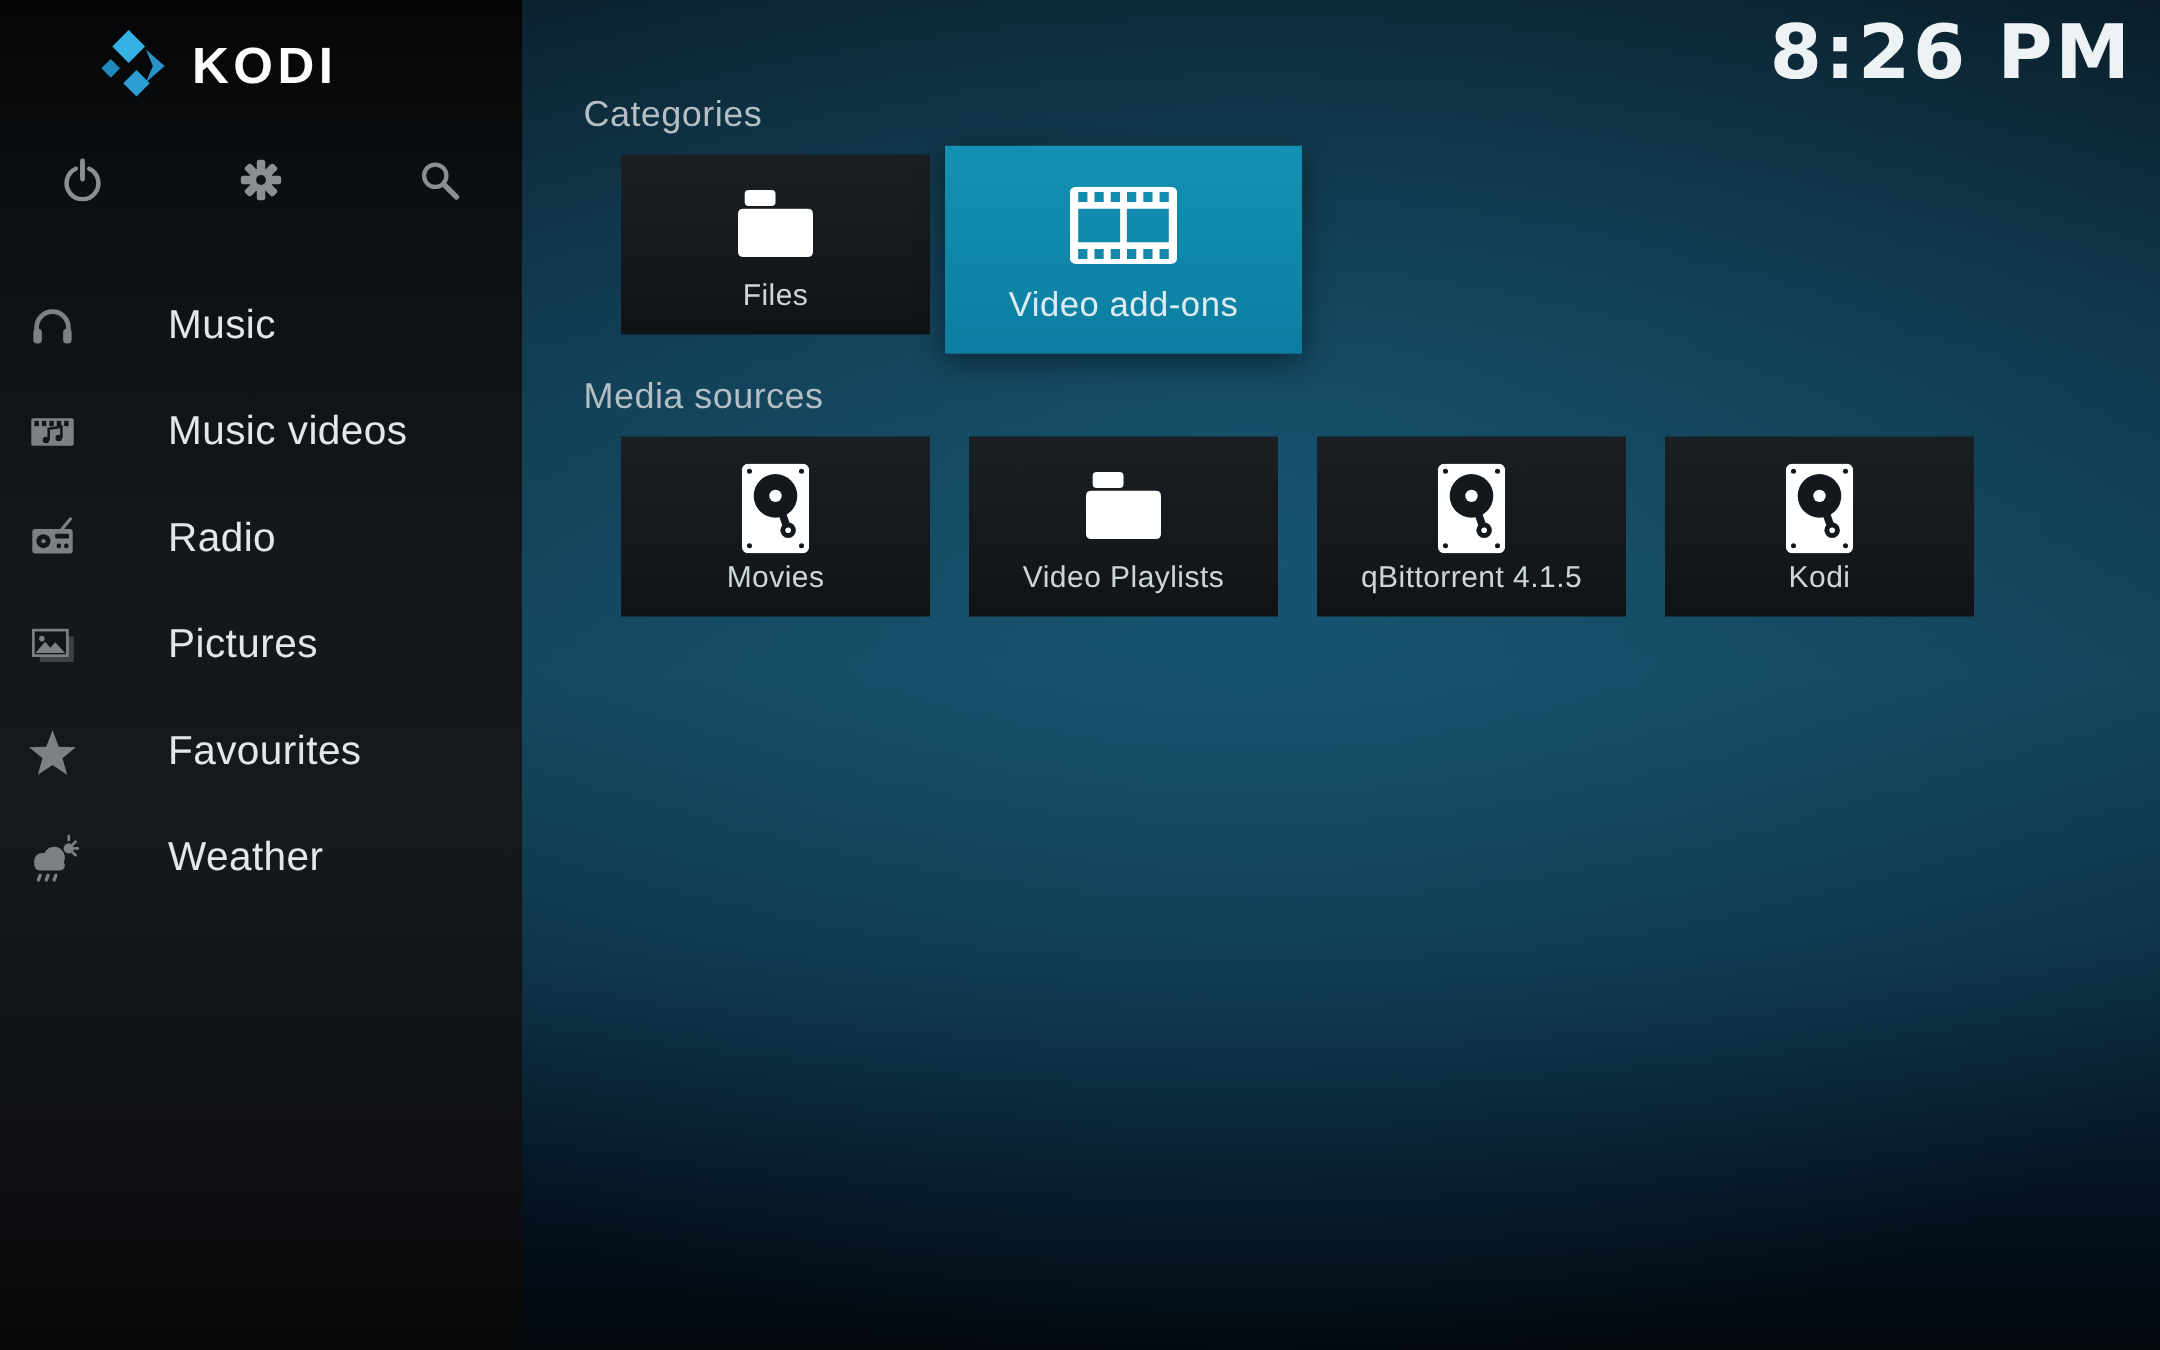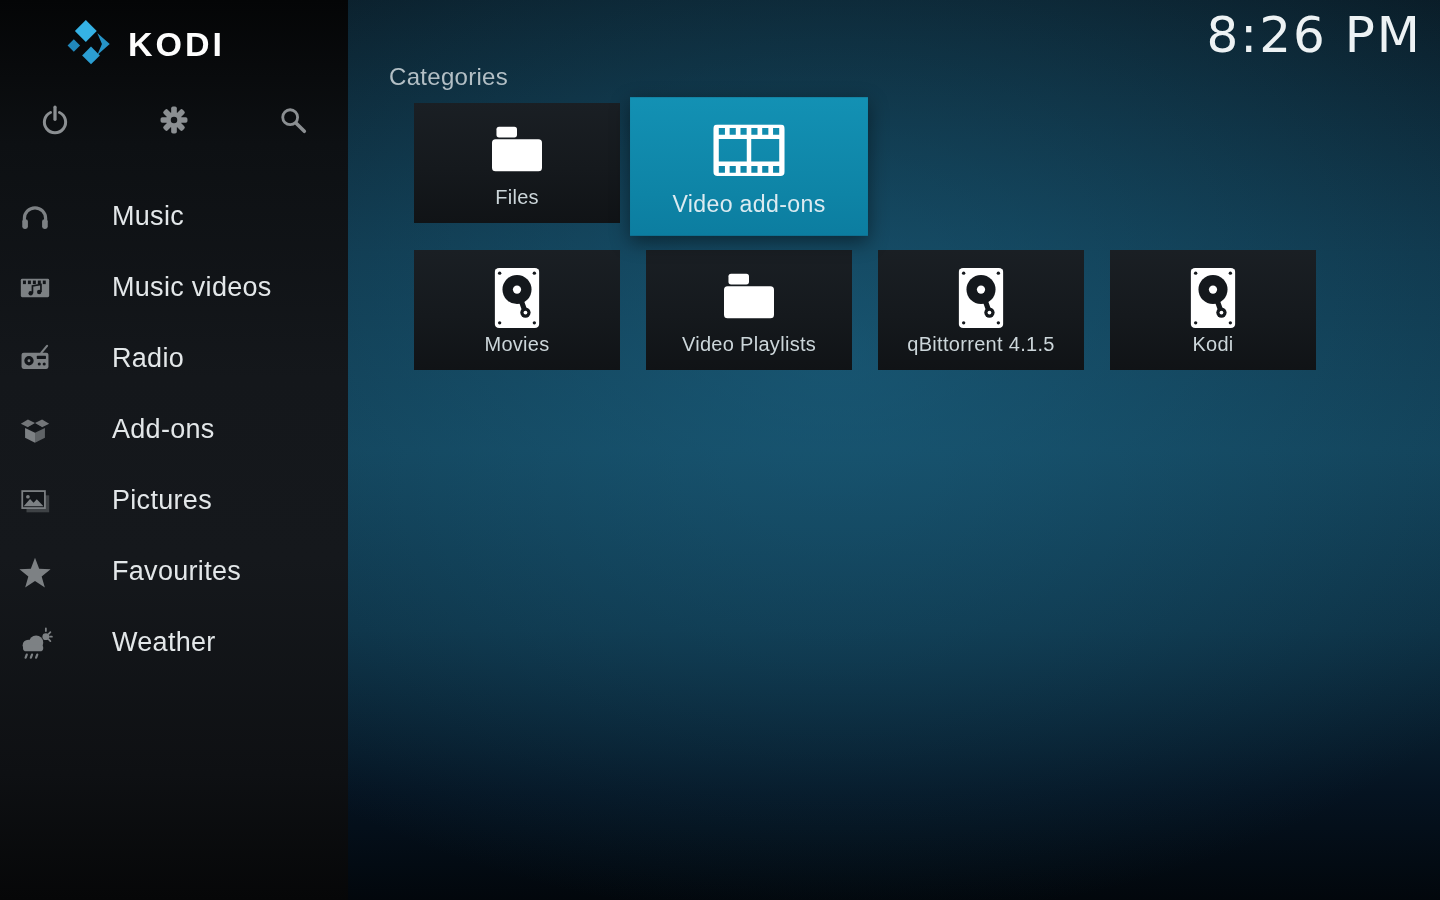--- a/index.html
+++ b/index.html
@@ -25,21 +25,21 @@
   .menu-item{height:71px;display:flex;align-items:center;cursor:pointer;gap:33px;}
   .menu-icon-box{width:70px;display:flex;justify-content:center;align-items:center;color:#7d8184;}
   .menu-item.active .menu-icon-box{color:#f3f5f6;}
   .side-icon{width:34px;height:34px;display:block;}
   .icon-videos-icon{width:37px;height:27px;}
   .icon-weather-icon{width:36px;height:36px;}
   .menu-label{margin-left:9px;font-size:27px;font-weight:300;color:#e3e7e9;letter-spacing:.3px;}
   
   .main{position:absolute;left:348px;top:0;width:1092px;height:900px;}
   .clock{position:absolute;top:6px;right:18px;font-family:"DejaVu Sans","Liberation Sans",sans-serif;
-         font-weight:400;font-size:50px;color:#edf2f4;letter-spacing:2px;}
+         font-weight:700;font-size:50px;color:#edf2f4;letter-spacing:2px;}
   .content{position:absolute;left:0;top:0;width:100%;}
   .section:first-child{margin-top:62px;}
   .section{margin-top:27px;}
   .section-title{margin-left:41px;height:30px;line-height:30px;font-size:24px;font-weight:400;
                  color:#b3bfc5;letter-spacing:.3px;margin-top:24px;}
   .tile-row{display:flex;margin:11px 12px 0 66px;}
   .tile{position:relative;width:206px;height:120px;margin-right:26px;cursor:pointer;
         background:linear-gradient(180deg,#1a1f24 0%,#15191d 55%,#101316 100%);}
   .tile.selected{
         background:linear-gradient(180deg,#1391b4 0%,#0e84a6 70%,#0c7da0 100%);
@@ -230,28 +230,20 @@
       <div class="menu-item">
     <span class="menu-icon-box">
       <svg class="side-icon icon-radio-icon">
             <use href="#sym-radio-icon"></use>
           </svg>
     </span>
     <span class="menu-label">Radio</span>
   </div>
       <div class="menu-item">
     <span class="menu-icon-box">
-      <svg class="side-icon icon-addons-icon">
-            <use href="#sym-addons-icon"></use>
-          </svg>
-    </span>
-    <span class="menu-label">Add-ons</span>
-  </div>
-      <div class="menu-item">
-    <span class="menu-icon-box">
       <svg class="side-icon icon-pictures-icon">
             <use href="#sym-pictures-icon"></use>
           </svg>
     </span>
     <span class="menu-label">Pictures</span>
   </div>
       <div class="menu-item">
     <span class="menu-icon-box">
       <svg class="side-icon icon-favourites-icon">
             <use href="#sym-favourites-icon"></use>
@@ -284,20 +276,21 @@
   </div>
           <div class="tile selected">
     <svg class="tile-icon ti-filmstrip-icon">
               <use href="#sym-filmstrip-icon"></use>
             </svg>
     <div class="tile-label">Video add-ons</div>
   </div>
         </div>
   </div>
       <div class="section">
+    <div class="section-title">Media sources</div>
     <div class="tile-row">
           <div class="tile">
     <svg class="tile-icon ti-harddisk-icon">
               <use href="#sym-harddisk-icon"></use>
             </svg>
     <div class="tile-label">Movies</div>
   </div>
           <div class="tile">
     <svg class="tile-icon ti-folder-icon">
               <use href="#sym-folder-icon"></use>

